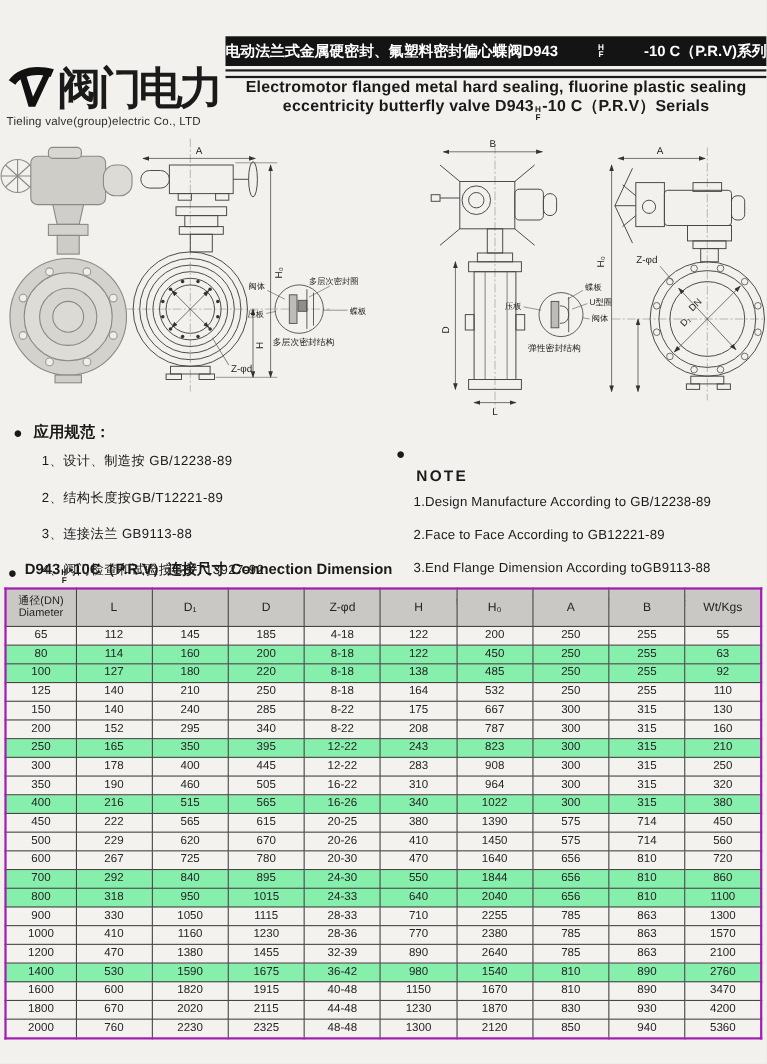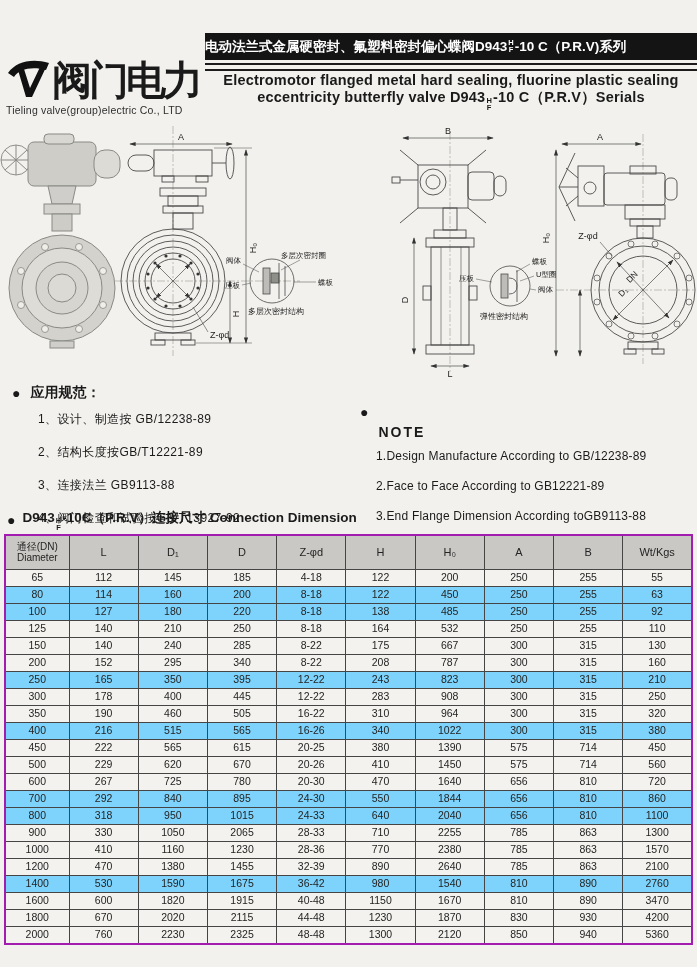--- a/index.html
+++ b/index.html
@@ -9,21 +9,21 @@
 
   
   .logo-block{position:absolute;left:6px;top:20px;width:200px;}
   .logo-row{display:flex;align-items:center;margin-top:37px;}
   .logo-text{font-size:40px;font-weight:900;letter-spacing:-3px;line-height:42px;}
   .company{font-size:10.5px;color:#2e2e2e;margin-top:1px;letter-spacing:.2px;}
   .series-title{position:absolute;right:3px;top:1px;font-weight:900;white-space:nowrap;}
   .series-cn{font-size:26px;letter-spacing:1px;}
   .series-en{font-size:28px;letter-spacing:-1.5px;}
   .black-bar{position:absolute;left:205px;top:33px;width:492px;height:27px;background:#141414;
-             color:#fff;display:flex;align-items:center;justify-content:flex-start;
+             color:#fff;display:flex;align-items:center;justify-content:space-between;
              font-weight:bold;font-size:13.5px;white-space:nowrap;}
   .double-rule{position:absolute;left:205px;top:63px;width:492px;height:4px;
                border-top:2px solid #1c1c1c;border-bottom:2px solid #1c1c1c;}
   .subtitle{position:absolute;left:205px;top:72px;width:492px;text-align:center;
             font-weight:800;font-size:14.5px;line-height:17px;letter-spacing:.2px;}
   .hf{display:inline-flex;flex-direction:column;align-items:center;font-size:7.5px;
       line-height:6.5px;font-weight:bold;vertical-align:-1px;margin:0 1px;}
 
   
   .drawings{position:absolute;left:0;top:108px;}
@@ -40,21 +40,21 @@
   
   .table-title{position:absolute;left:7px;top:509px;font-weight:bold;font-size:13.5px;
                display:flex;align-items:center;gap:7px;}
   table.dims{position:absolute;left:4px;top:534px;width:689px;border-collapse:collapse;
              table-layout:fixed;border:2px solid #a21caf;}
   table.dims th,table.dims td{border:1px solid #454545;text-align:center;padding:0;
              font-size:10.5px;color:#242424;height:16px;line-height:1.05;}
   table.dims thead th{height:33px;background:#c9c8c4;font-weight:normal;font-size:11px;}
   table.dims thead th.dn-col{font-size:10px;}
   table.dims tbody tr{background:#f3f2ee;}
-  table.dims tbody tr.shaded{background:#7dd3fc;}
+  table.dims tbody tr.shaded{background:#86efac;}
 </style>
 </head>
 <body>
 
 <div class="page">
 
   <div class="logo-block">
     <div class="logo-row">
       <span>
         <svg width="46" height="42" viewBox="0 0 46 42">
@@ -532,21 +532,21 @@
           <td>640</td>
           <td>2040</td>
           <td>656</td>
           <td>810</td>
           <td>1100</td>
         </tr>
         <tr>
           <td>900</td>
           <td>330</td>
           <td>1050</td>
-          <td>2065</td>
+          <td>1115</td>
           <td>28-33</td>
           <td>710</td>
           <td>2255</td>
           <td>785</td>
           <td>863</td>
           <td>1300</td>
         </tr>
         <tr>
           <td>1000</td>
           <td>410</td>

